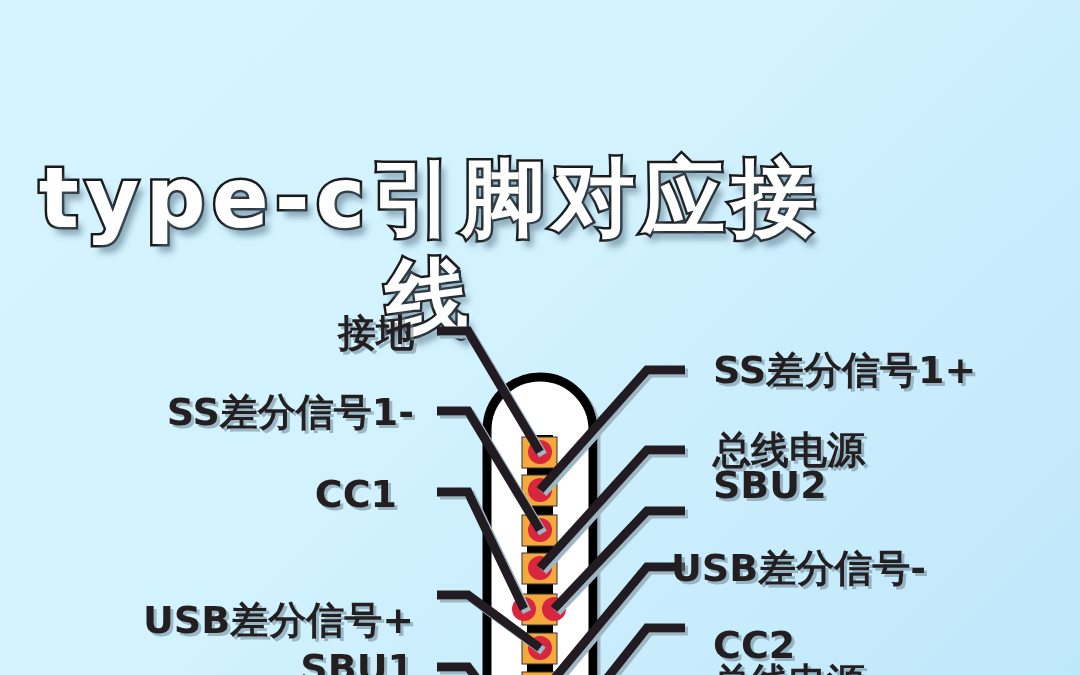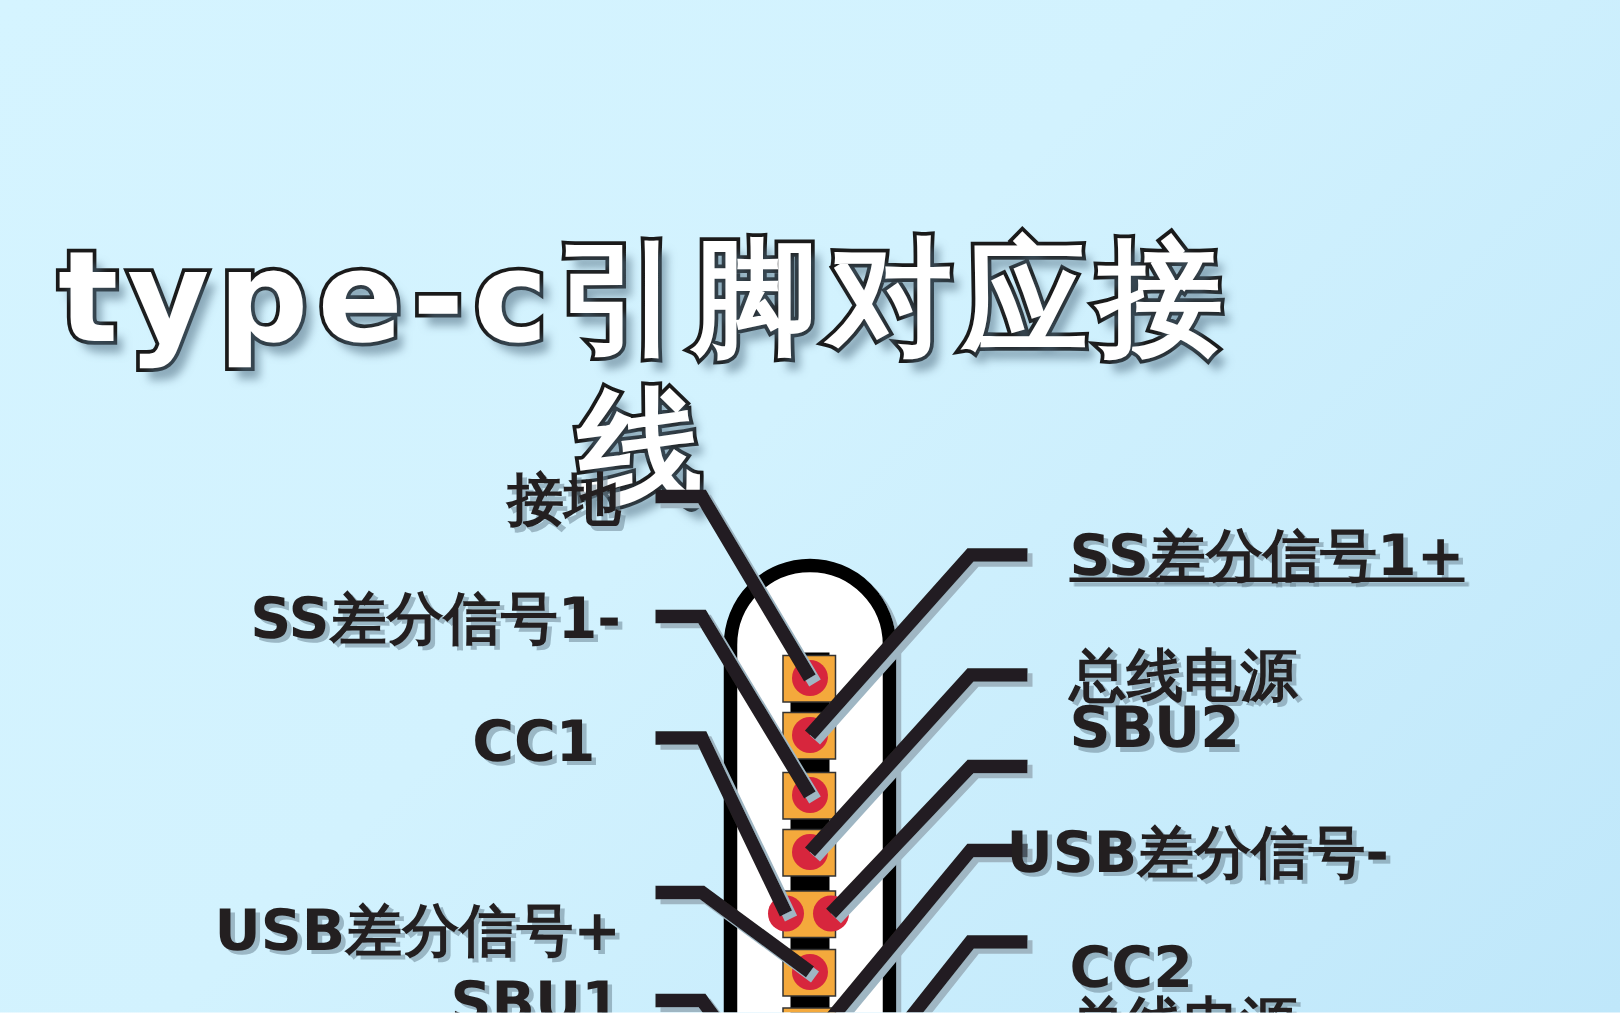--- a/index.html
+++ b/index.html
@@ -93,18 +93,18 @@
     <polyline points="685,628 647,628 590,700"></polyline>
   </g>
 </svg>
 
 <div class="label left" style="right:666px; top:311px;margin-left:42px;">接地</div>
 <div class="label left" style="right:666px; top:390px;text-align:right;">SS差分信号1-</div>
 <div class="label left" style="right:683px; top:472px;">CC1</div>
 <div class="label left" style="right:666px; top:598px;">USB差分信号+</div>
 <div class="label left" style="right:666px; top:646px;">SBU1</div>
 
-<div class="label" style="left:713px; top:348px;text-decoration:underline;">SS差分信号1+</div>
+<div class="label" style="left:713px; top:348px;">SS差分信号1+</div>
 <div class="label" style="left:713px; top:428px;">总线电源</div>
 <div class="label" style="left:713px; top:463px;">SBU2</div>
 <div class="label" style="left:671px; top:546px;">USB差分信号-</div>
 <div class="label" style="left:713px; top:623px;">CC2</div>
 <div class="label" style="left:713px; top:660px;">总线电源</div>
 
 </body></html>

